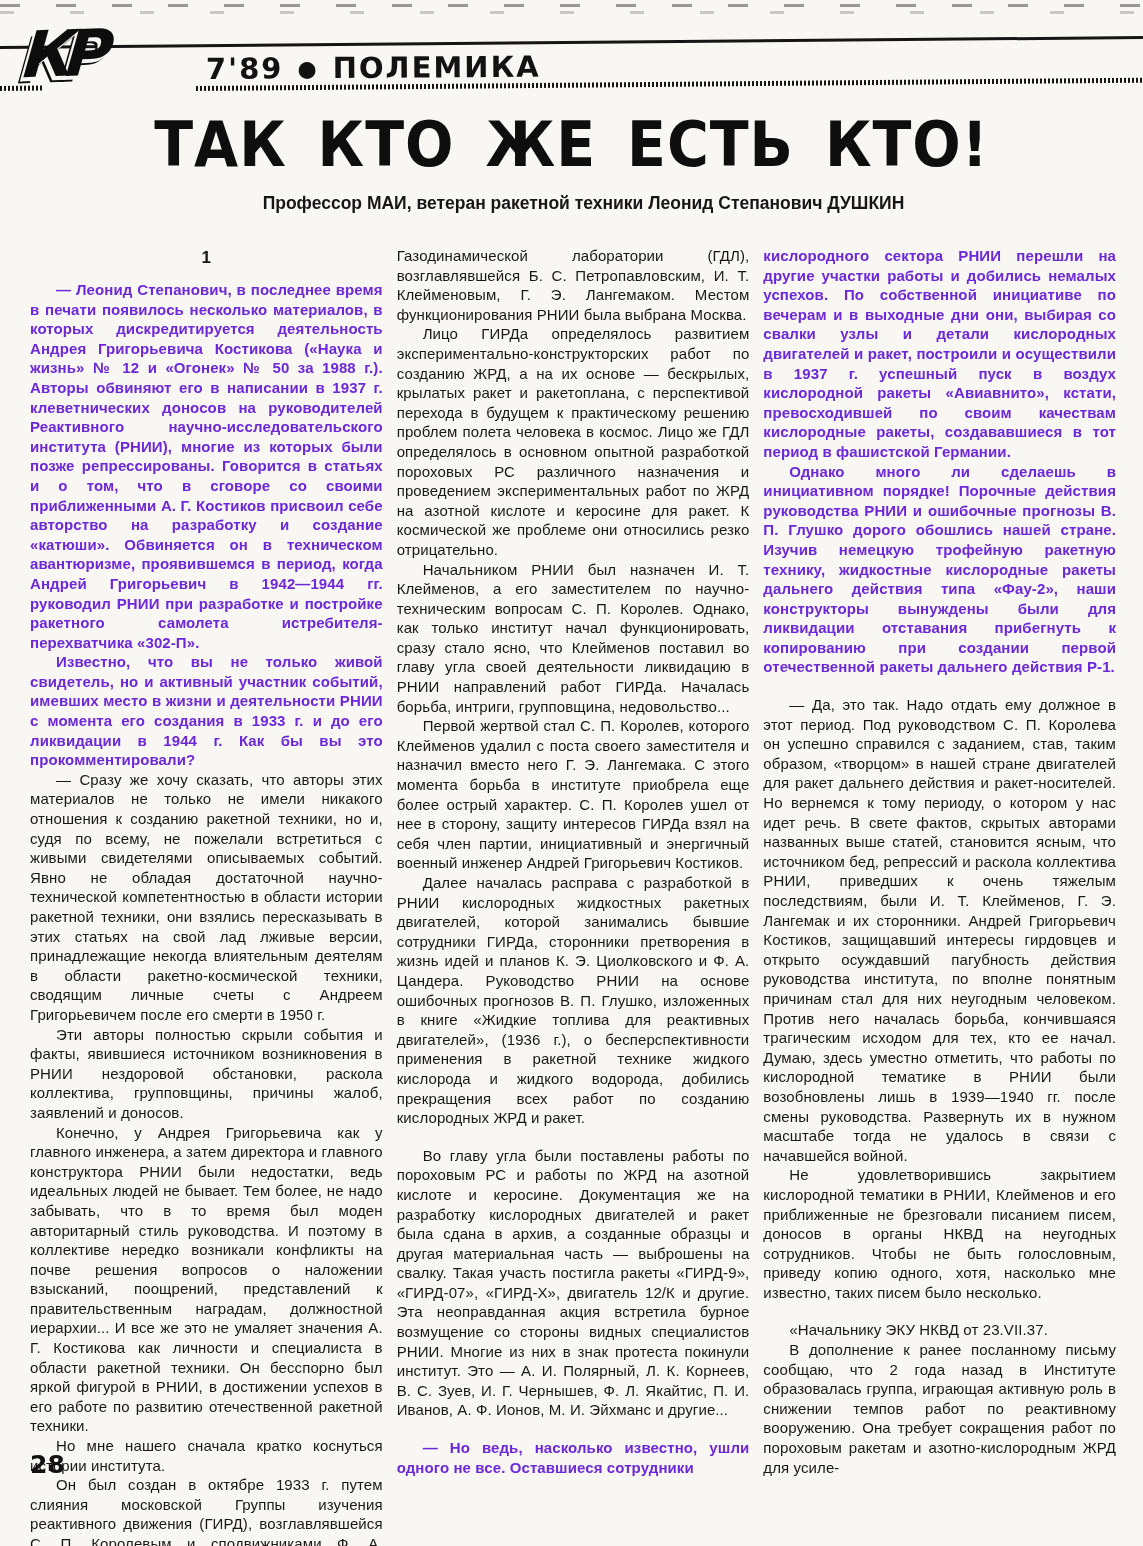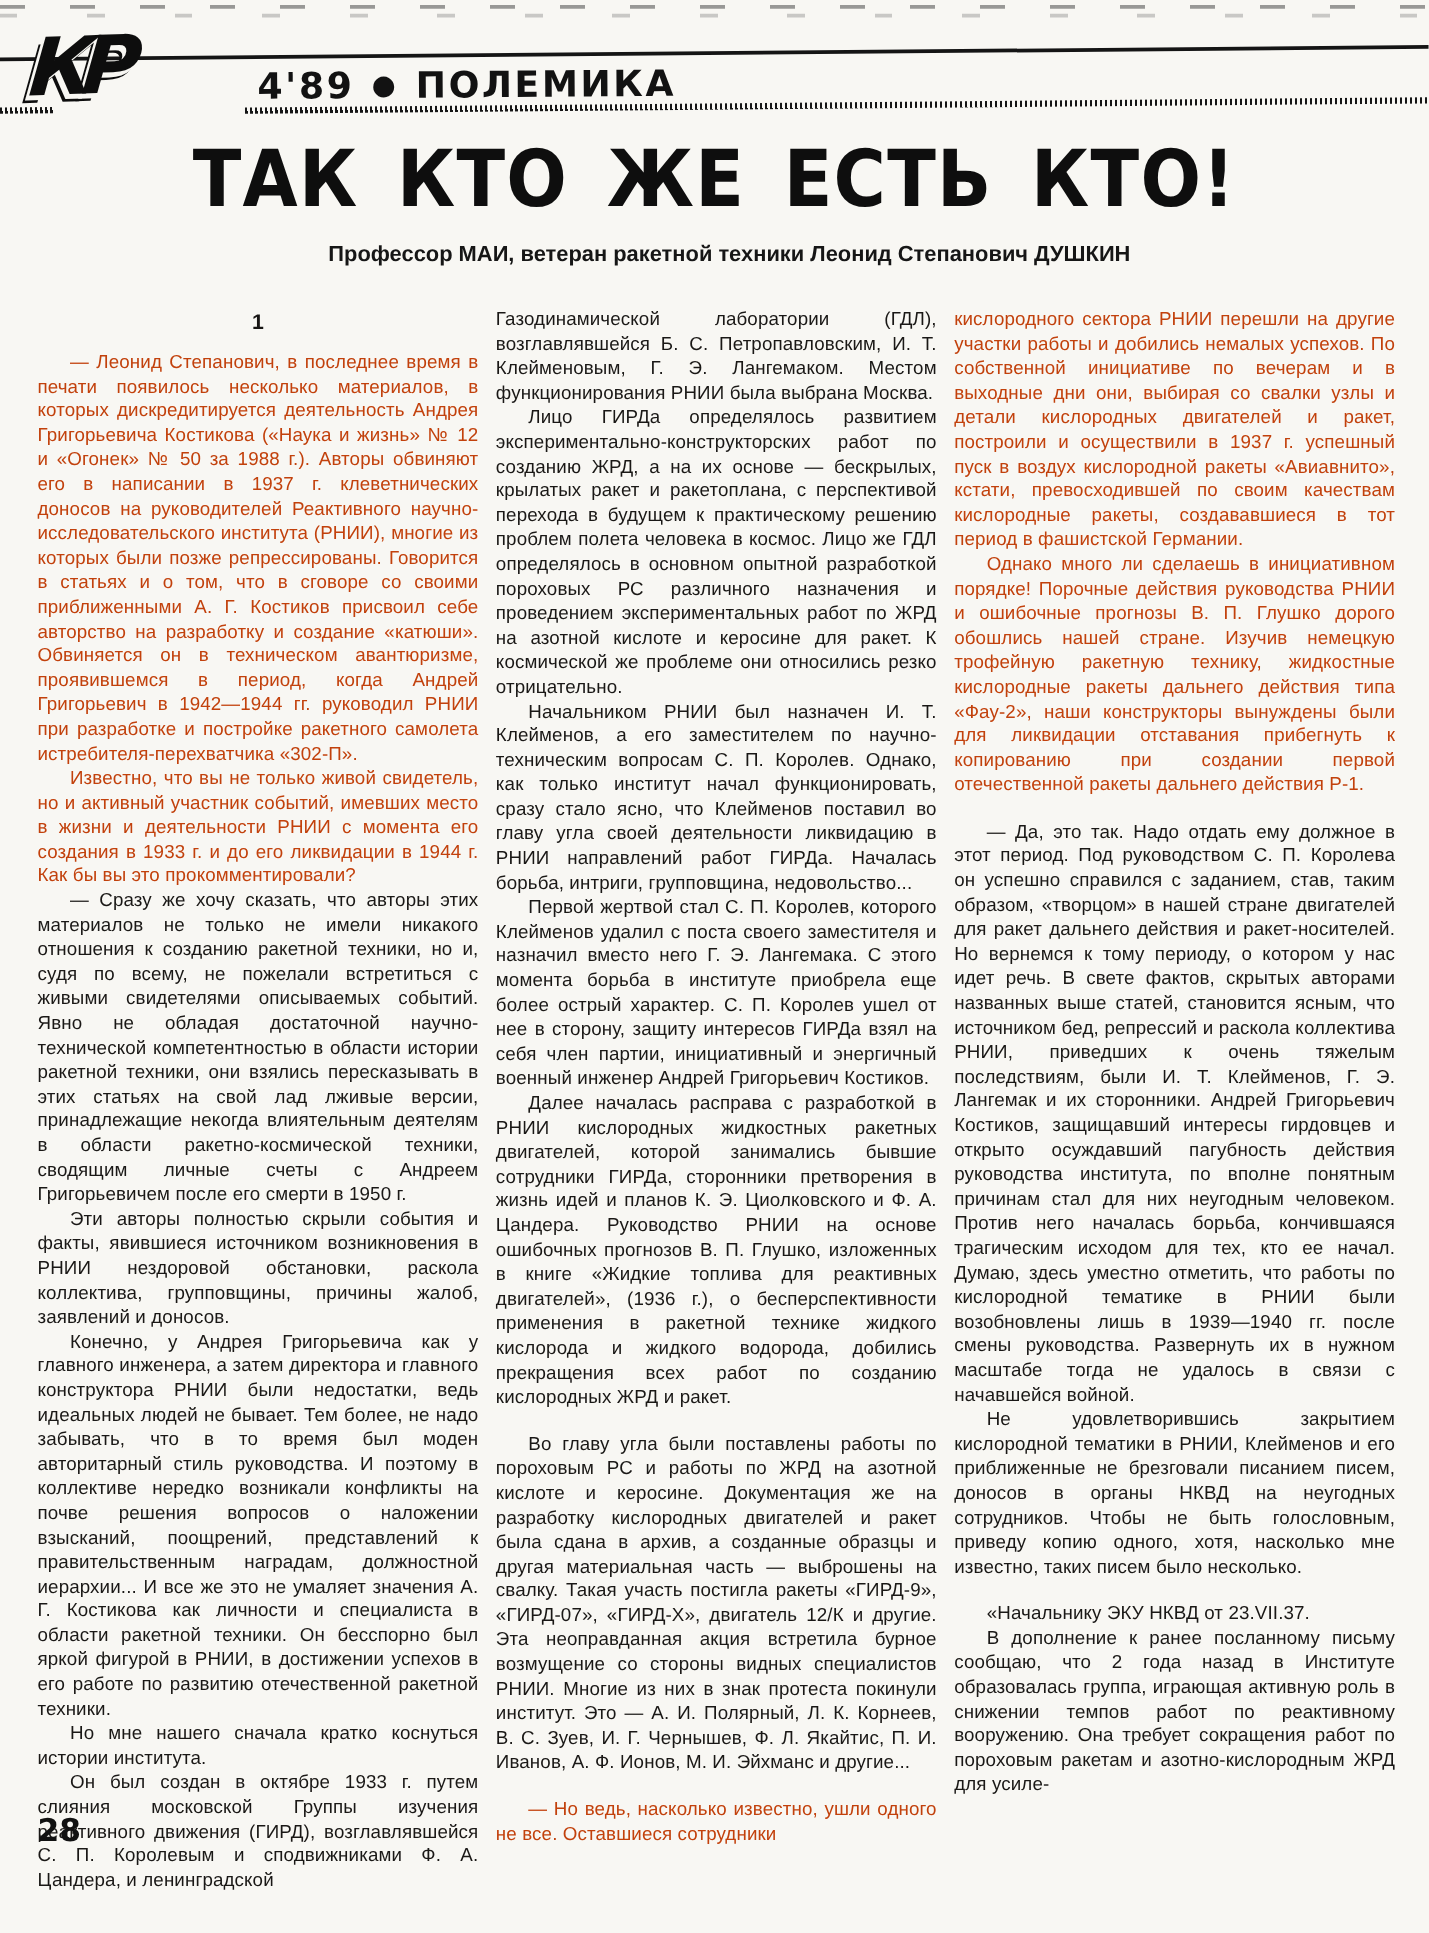--- a/index.html
+++ b/index.html
@@ -83,41 +83,41 @@
   }
   .col p {
     margin:0;
     font-size:15px; line-height:19.6px;
     text-align:justify;
     text-indent:26px;
     letter-spacing:0.1px;
     color:#1a1816;
   }
   .col p.noindent { text-indent:0; }
-  .col p.q { font-weight:normal; color:#c2410c; }
+  .col p.q { font-weight:bold; color:#6d28d9; }
   .col p.gap { margin-top:18px; }
 
   .pagenum {
     position:absolute; left:30px; top:1450px;
     font-family:"DejaVu Sans", sans-serif;
     font-weight:bold; font-size:25px; color:#111;
   }
 </style>
 </head>
 <body>
 
 <div class="topdashes row1"></div>
 <div class="topdashes row2"></div>
 
 <div class="rule-top"></div>
 <div class="rule-hatch-left"></div>
 <div class="rule-hatch"></div>
 <div class="logo">КР</div>
 <div class="issue-line">
-  <span>4'89</span>
+  <span>7'89</span>
   <span class="bullet">●</span>
   <span>ПОЛЕМИКА</span>
 </div>
 
 <div class="title">ТАК КТО ЖЕ ЕСТЬ КТО!</div>
 <div class="subtitle">
   <div>Профессор МАИ, ветеран ракетной техники Леонид Степанович ДУШКИН</div>
 </div>
 
 <div class="columns">

